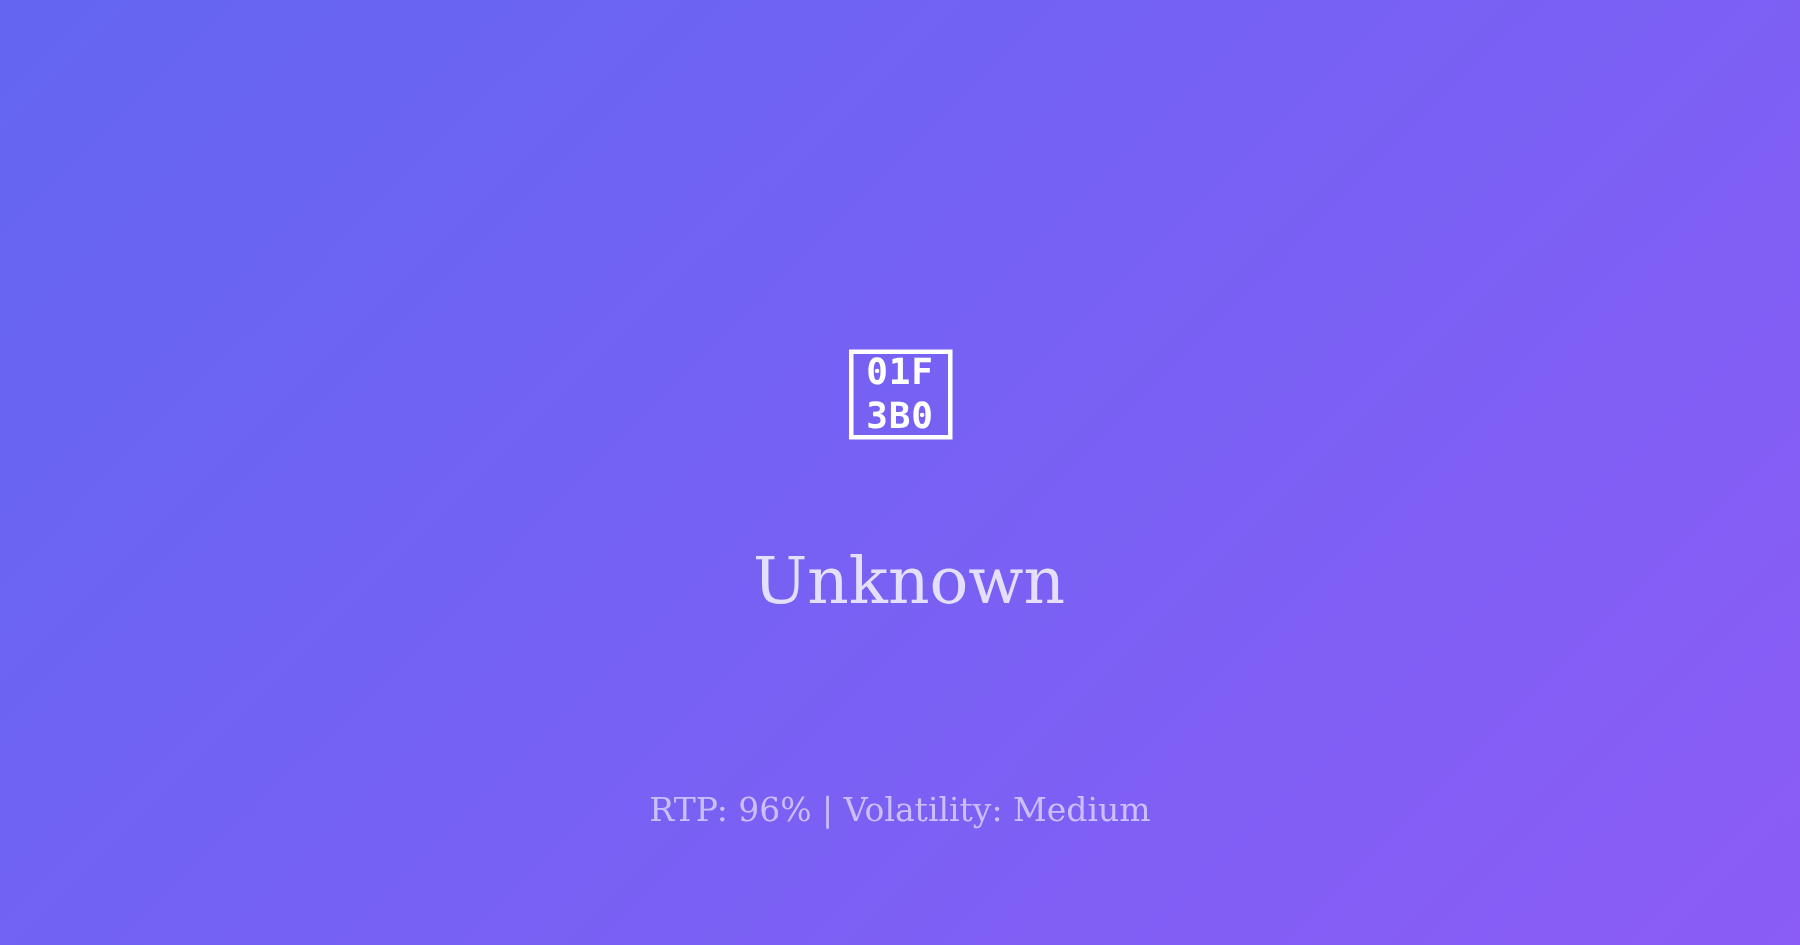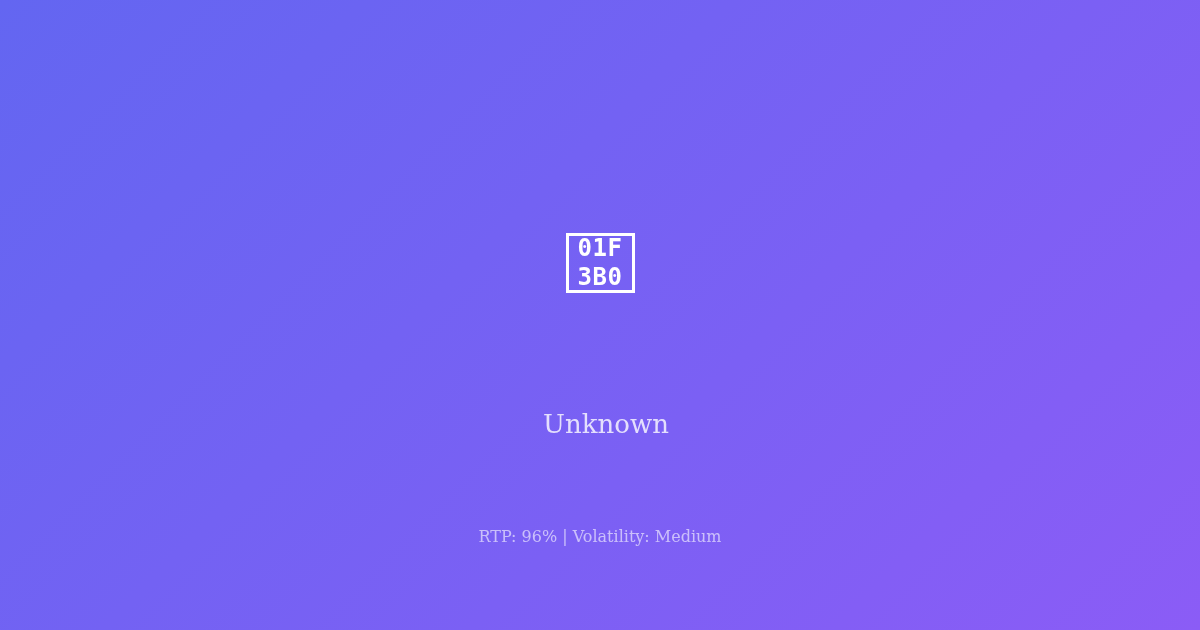--- a/index.html
+++ b/index.html
@@ -74,36 +74,35 @@
 
   
   .subtitle {
     position: absolute;
     top: 363px;
     left: 12px;
     right: 0;
     text-align: center;
     font-family: "DejaVu Serif", "Liberation Serif", serif;
     font-weight: 400;
-    font-size: 26px;
+    font-size: 43px;
     line-height: 1.2;
     color: rgba(255, 255, 255, 0.80);
-    margin-top: 46px;
   }
 
   
   .meta-line {
     position: absolute;
     top: 527px;
     left: 0;
     right: 0;
     text-align: center;
     font-family: "DejaVu Serif", "Liberation Serif", serif;
     font-weight: 400;
-    font-size: 16px;
+    font-size: 22px;
     line-height: 1.3;
     color: rgba(255, 255, 255, 0.60);
   }
 </style>
 </head>
 <body>
 
 <div class="og-card">
 
   <div class="title-row">

